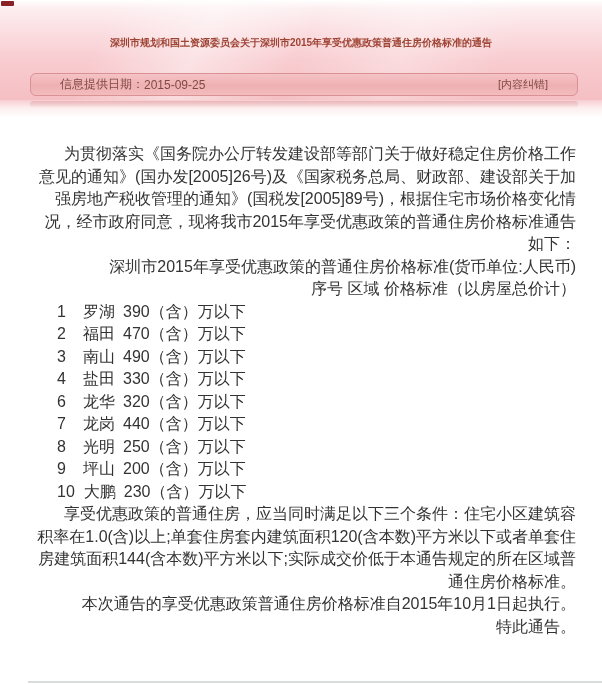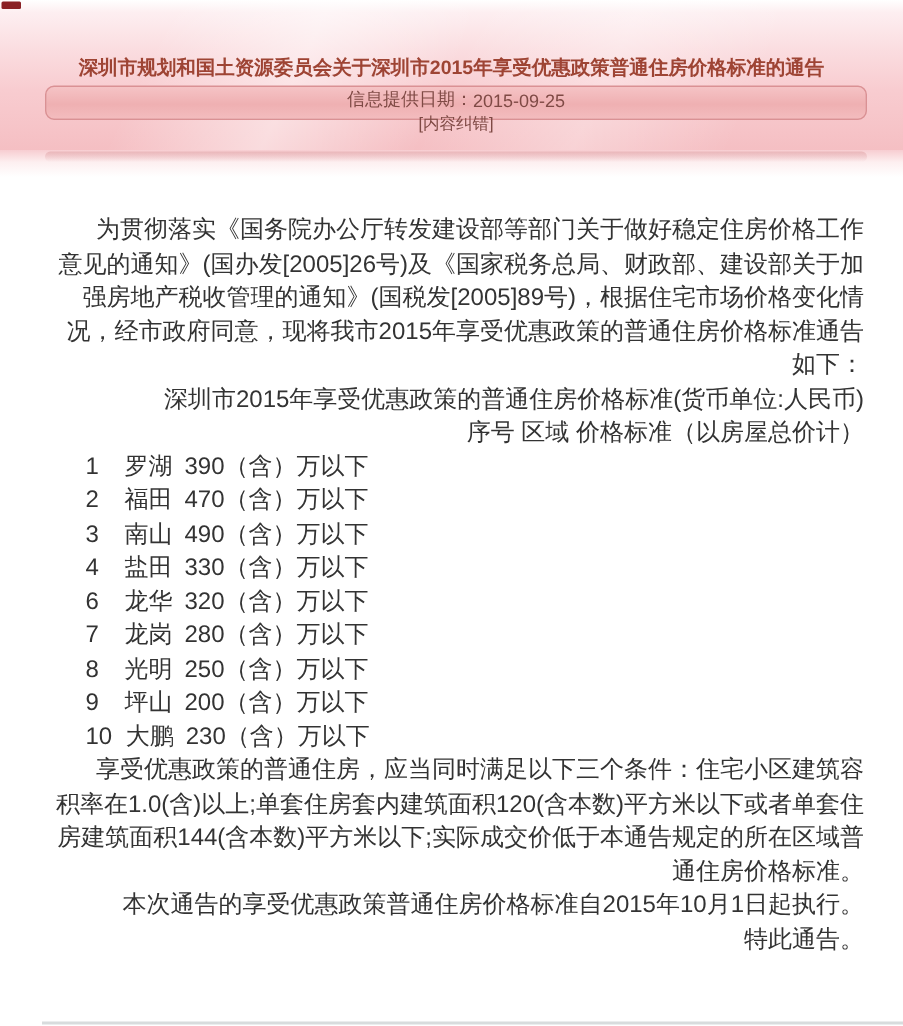--- a/index.html
+++ b/index.html
@@ -23,40 +23,39 @@
   }
   .corner-mark {
     position:absolute; top:1px; left:1px;
     width:13px; height:5px;
     background:#8a2125;
     border-radius:1px;
   }
   .banner-title {
     padding-top:36px;
     text-align:center;
-    font-size:13px;
+    font-size:10px;
     font-weight:bold;
     color:#9e4434;
     letter-spacing:0;
     white-space:nowrap;
   }
   .info-bar {
     position:absolute;
-    left:30px; right:24px; bottom:20px;
+    left:30px; right:24px; bottom:4px;
     height:23px;
     background:linear-gradient(180deg,#f5c3c5 0%, #efb0b2 55%, #f3bcbe 100%);
     border:1px solid #da9194;
     border-radius:6px;
     display:flex;
     align-items:center;
     justify-content:space-between;
     padding:0 29px;
     font-size:12px;
     color:#7f4a45;
-    flex-direction:column;
   }
   .info-left { display:flex; align-items:center; }
   .correction { color:#7f4a45; text-decoration:none; cursor:pointer; font-size:11px; }
 
   
   .banner-fade {
     height:18px;
     background:linear-gradient(180deg, #f7cdd1 0%, #fdeff0 45%, #ffffff 100%);
     position:relative;
   }
@@ -118,21 +117,21 @@
   <div class="price-row">
     <span class="row-no">3</span><span class="row-dist">南山</span><span class="row-price">490（含）万以下</span>
   </div>
   <div class="price-row">
     <span class="row-no">4</span><span class="row-dist">盐田</span><span class="row-price">330（含）万以下</span>
   </div>
   <div class="price-row">
     <span class="row-no">6</span><span class="row-dist">龙华</span><span class="row-price">320（含）万以下</span>
   </div>
   <div class="price-row">
-    <span class="row-no">7</span><span class="row-dist">龙岗</span><span class="row-price">280（含）万以下</span>
+    <span class="row-no">7</span><span class="row-dist">龙岗</span><span class="row-price">440（含）万以下</span>
   </div>
   <div class="price-row">
     <span class="row-no">8</span><span class="row-dist">光明</span><span class="row-price">250（含）万以下</span>
   </div>
   <div class="price-row">
     <span class="row-no">9</span><span class="row-dist">坪山</span><span class="row-price">200（含）万以下</span>
   </div>
   <div class="price-row">
     <span class="row-no">10</span><span class="row-dist">大鹏</span><span class="row-price">230（含）万以下</span>
   </div>

